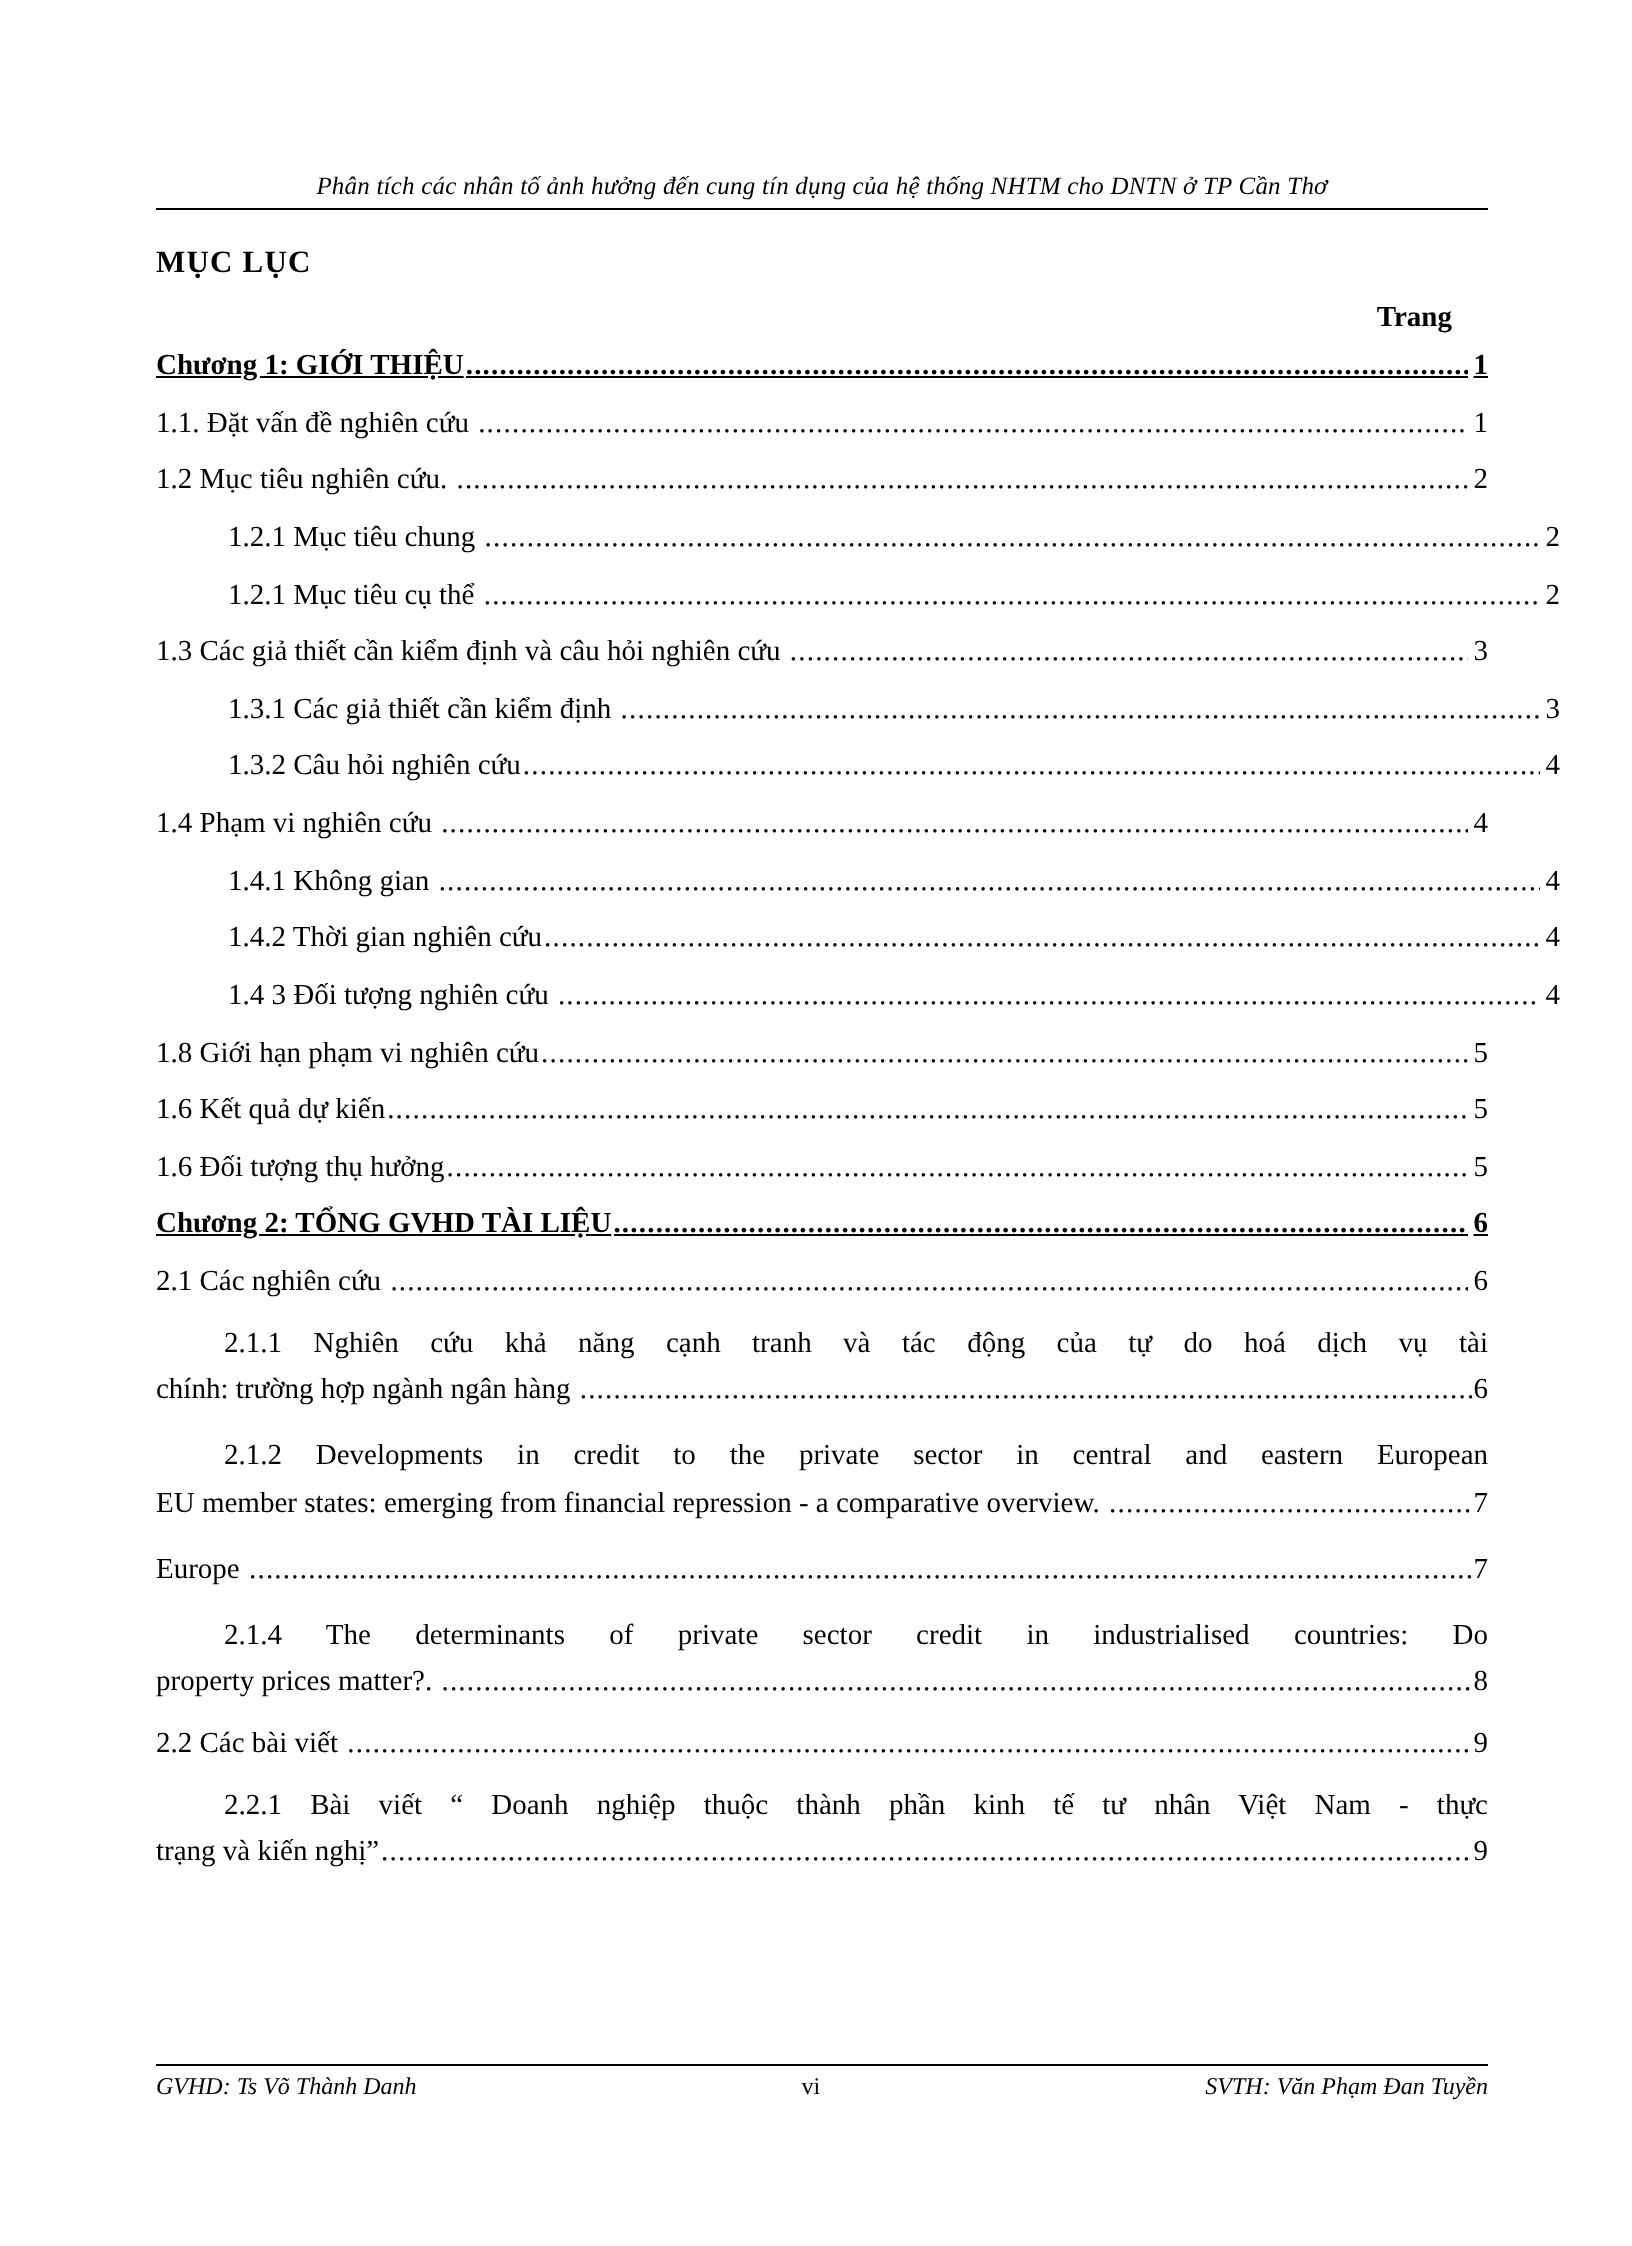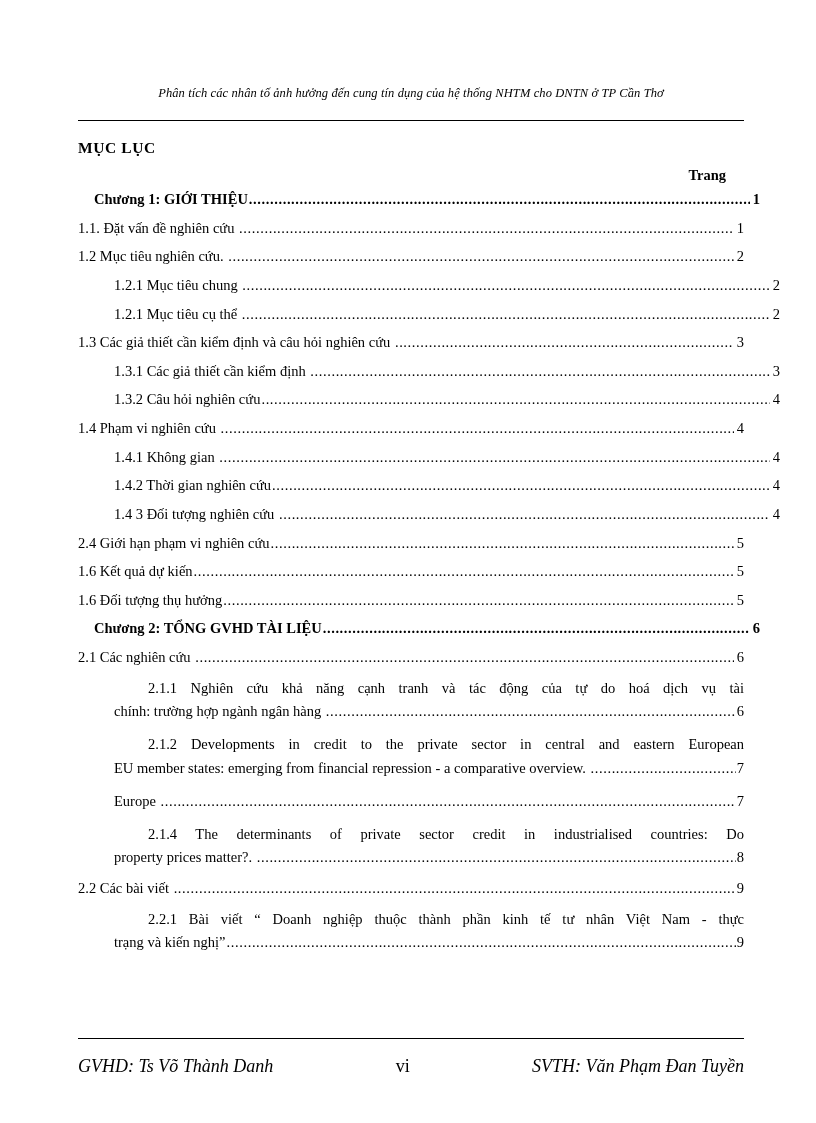--- a/index.html
+++ b/index.html
@@ -20,21 +20,21 @@
     width: 816px;
     height: 1123px;
     box-sizing: border-box;
     padding: 86px 72px 60px 78px;
   }
   .header {
     font-style: italic;
     font-size: 12.5px;
     text-align: center;
     letter-spacing: 0.1px;
-    padding-bottom: 19px;
+    padding-bottom: 3px;
     border-bottom: 1.1px solid #000;
     margin-bottom: 18px;
   }
   .doc-title {
     font-weight: bold;
     font-size: 15.5px;
     letter-spacing: 0.6px;
     margin-top: 12px;
     margin-bottom: 10px;
   }
@@ -63,33 +63,32 @@
     margin: 0 1px;
     font-size: 14.5px;
     letter-spacing: 0.6px;
   }
   .row .pg {
     white-space: pre;
     text-align: right;
     min-width: 9px;
   }
 
-  .lvl0 { margin-left: 16px; }
+  .lvl0 { margin-left: 0; text-decoration: underline; }
   .lvl1 { margin-left: 0px; }
   .lvl2 { margin-left: 36px; }
 
   .bold { font-weight: bold; }
   .bold .dots { font-weight: bold; }
 
   
   .wrap-entry {
     margin-bottom: 9.5px;
     line-height: 1.62;
     text-align: justify;
-    margin-left: 36px;
   }
   .wrap-entry .first-line {
     text-indent: 34px;
   }
   .wrap-entry .tail {
     display: flex;
     align-items: baseline;
     width: 100%;
   }
   .wrap-entry .tail .label { white-space: pre; }
@@ -105,25 +104,25 @@
   .justify-line {
     display: block;
     text-align: justify;
     text-align-last: justify;
   }
 
   .footer {
     position: absolute;
     left: 78px;
     right: 72px;
-    bottom: 46px;
+    bottom: 72px;
     border-top: 1.1px solid #000;
-    padding-top: 17px;
+    padding-top: 3px;
     font-style: italic;
-    font-size: 18px;
+    font-size: 12px;
     display: flex;
     justify-content: space-between;
     align-items: baseline;
   }
   .footer .center { font-style: normal; text-align: center; }
 </style>
 </head>
 <body>
 
 <div class="page">
@@ -202,21 +201,21 @@
       <span class="pg">4</span>
     </div>
 
     <div class="row lvl2">
       <span class="label">1.4 3 Đối tượng nghiên cứu </span>
       <span class="dots">........................................................................................................................................................</span>
       <span class="pg">4</span>
     </div>
 
     <div class="row lvl1">
-      <span class="label">2.4 Giới hạn phạm vi nghiên cứu</span>
+      <span class="label">1.8 Giới hạn phạm vi nghiên cứu</span>
       <span class="dots">........................................................................................................................................................</span>
       <span class="pg">5</span>
     </div>
 
     <div class="row lvl1">
       <span class="label">1.6 Kết quả dự kiến</span>
       <span class="dots">........................................................................................................................................................</span>
       <span class="pg">5</span>
     </div>
 

